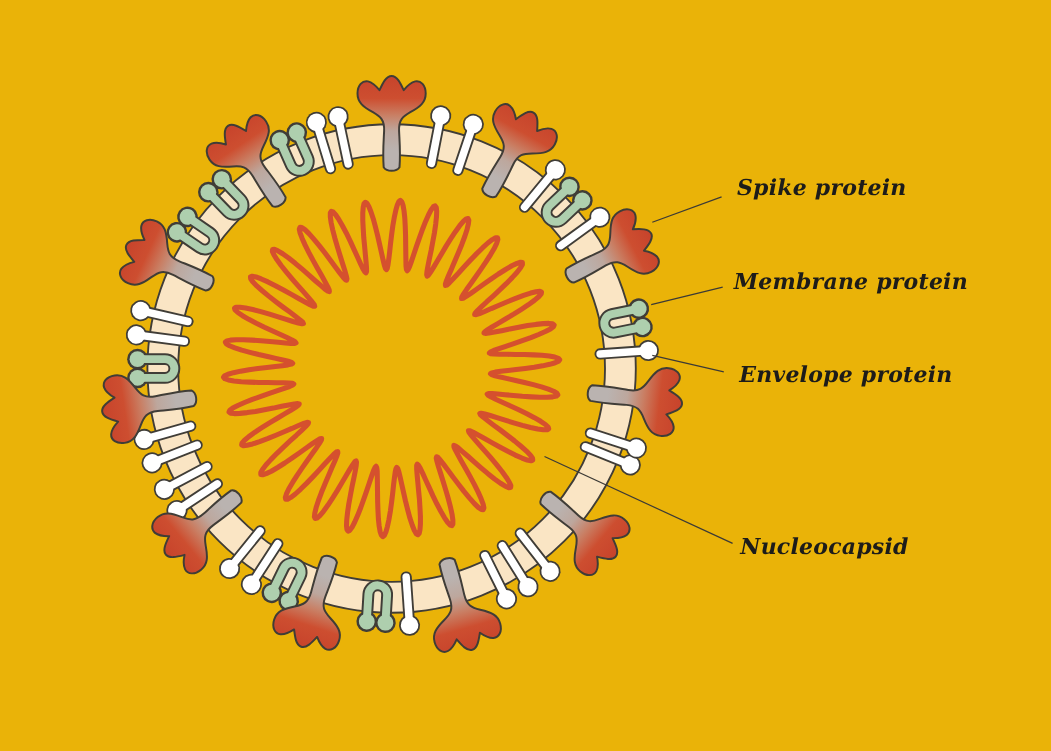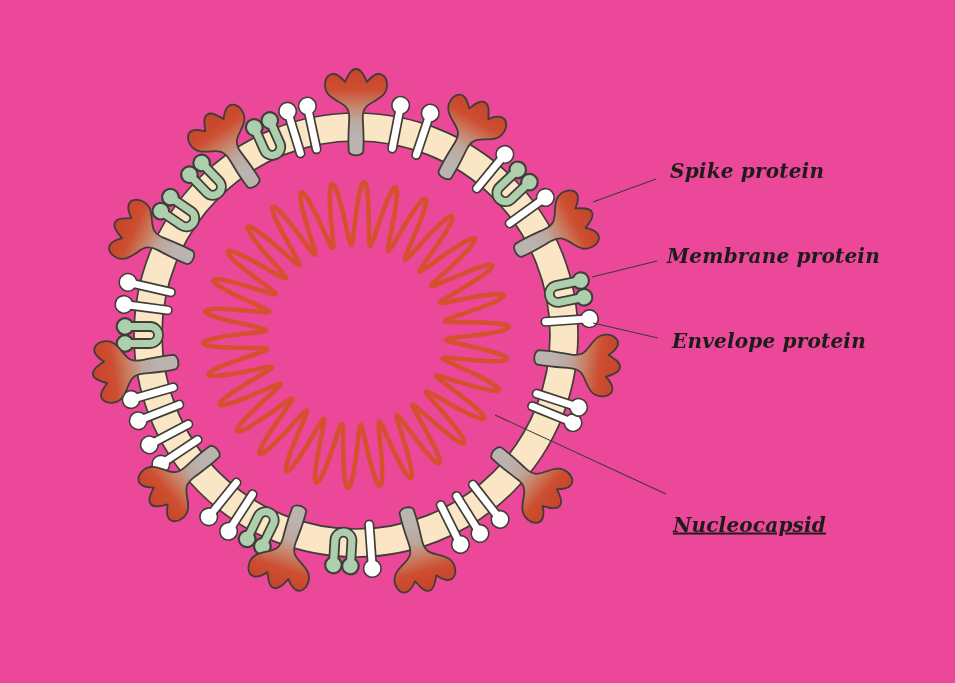--- a/index.html
+++ b/index.html
@@ -1,19 +1,19 @@
 <!DOCTYPE html>
 <html><head>
 <meta charset="utf-8">
 <style>
   html,body{margin:0;padding:0;background:#f2f1ed;}
   .stage{
     position:relative;
     width:955px;height:683px;
-    background:#ec4899;
+    background:#eab308;
     overflow:hidden;
     font-family:"DejaVu Serif", serif;
   }
   .stage svg{position:absolute;left:0;top:0;}
   .diagram-label{
     position:absolute;
     white-space:nowrap;
     font-family:"DejaVu Serif", serif;
     font-style:italic;
     font-weight:600;
@@ -128,14 +128,14 @@
         <line x1="593" y1="202" x2="656" y2="179" stroke="#3c3a36" stroke-width="1.1"></line>
         <line x1="592" y1="277" x2="657" y2="261" stroke="#3c3a36" stroke-width="1.1"></line>
         <line x1="593" y1="323" x2="658" y2="338" stroke="#3c3a36" stroke-width="1.1"></line>
         <line x1="495" y1="415" x2="666" y2="494" stroke="#3c3a36" stroke-width="1.1"></line>
       </g>
   </svg>
 
   <div class="diagram-label" id="label-0" style="left: 670px; top: 171px;">Spike protein</div>
   <div class="diagram-label" id="label-2" style="left: 672px; top: 341px;">Envelope protein</div>
   <div class="diagram-label" id="label-1" style="left: 667px; top: 256px;">Membrane protein</div>
-  <div class="diagram-label" id="label-3" style="left: 673px; top: 525px; text-decoration: underline;">Nucleocapsid</div>
+  <div class="diagram-label" id="label-3" style="left: 673px; top: 497px;">Nucleocapsid</div>
 </div>
 
 </body></html>

